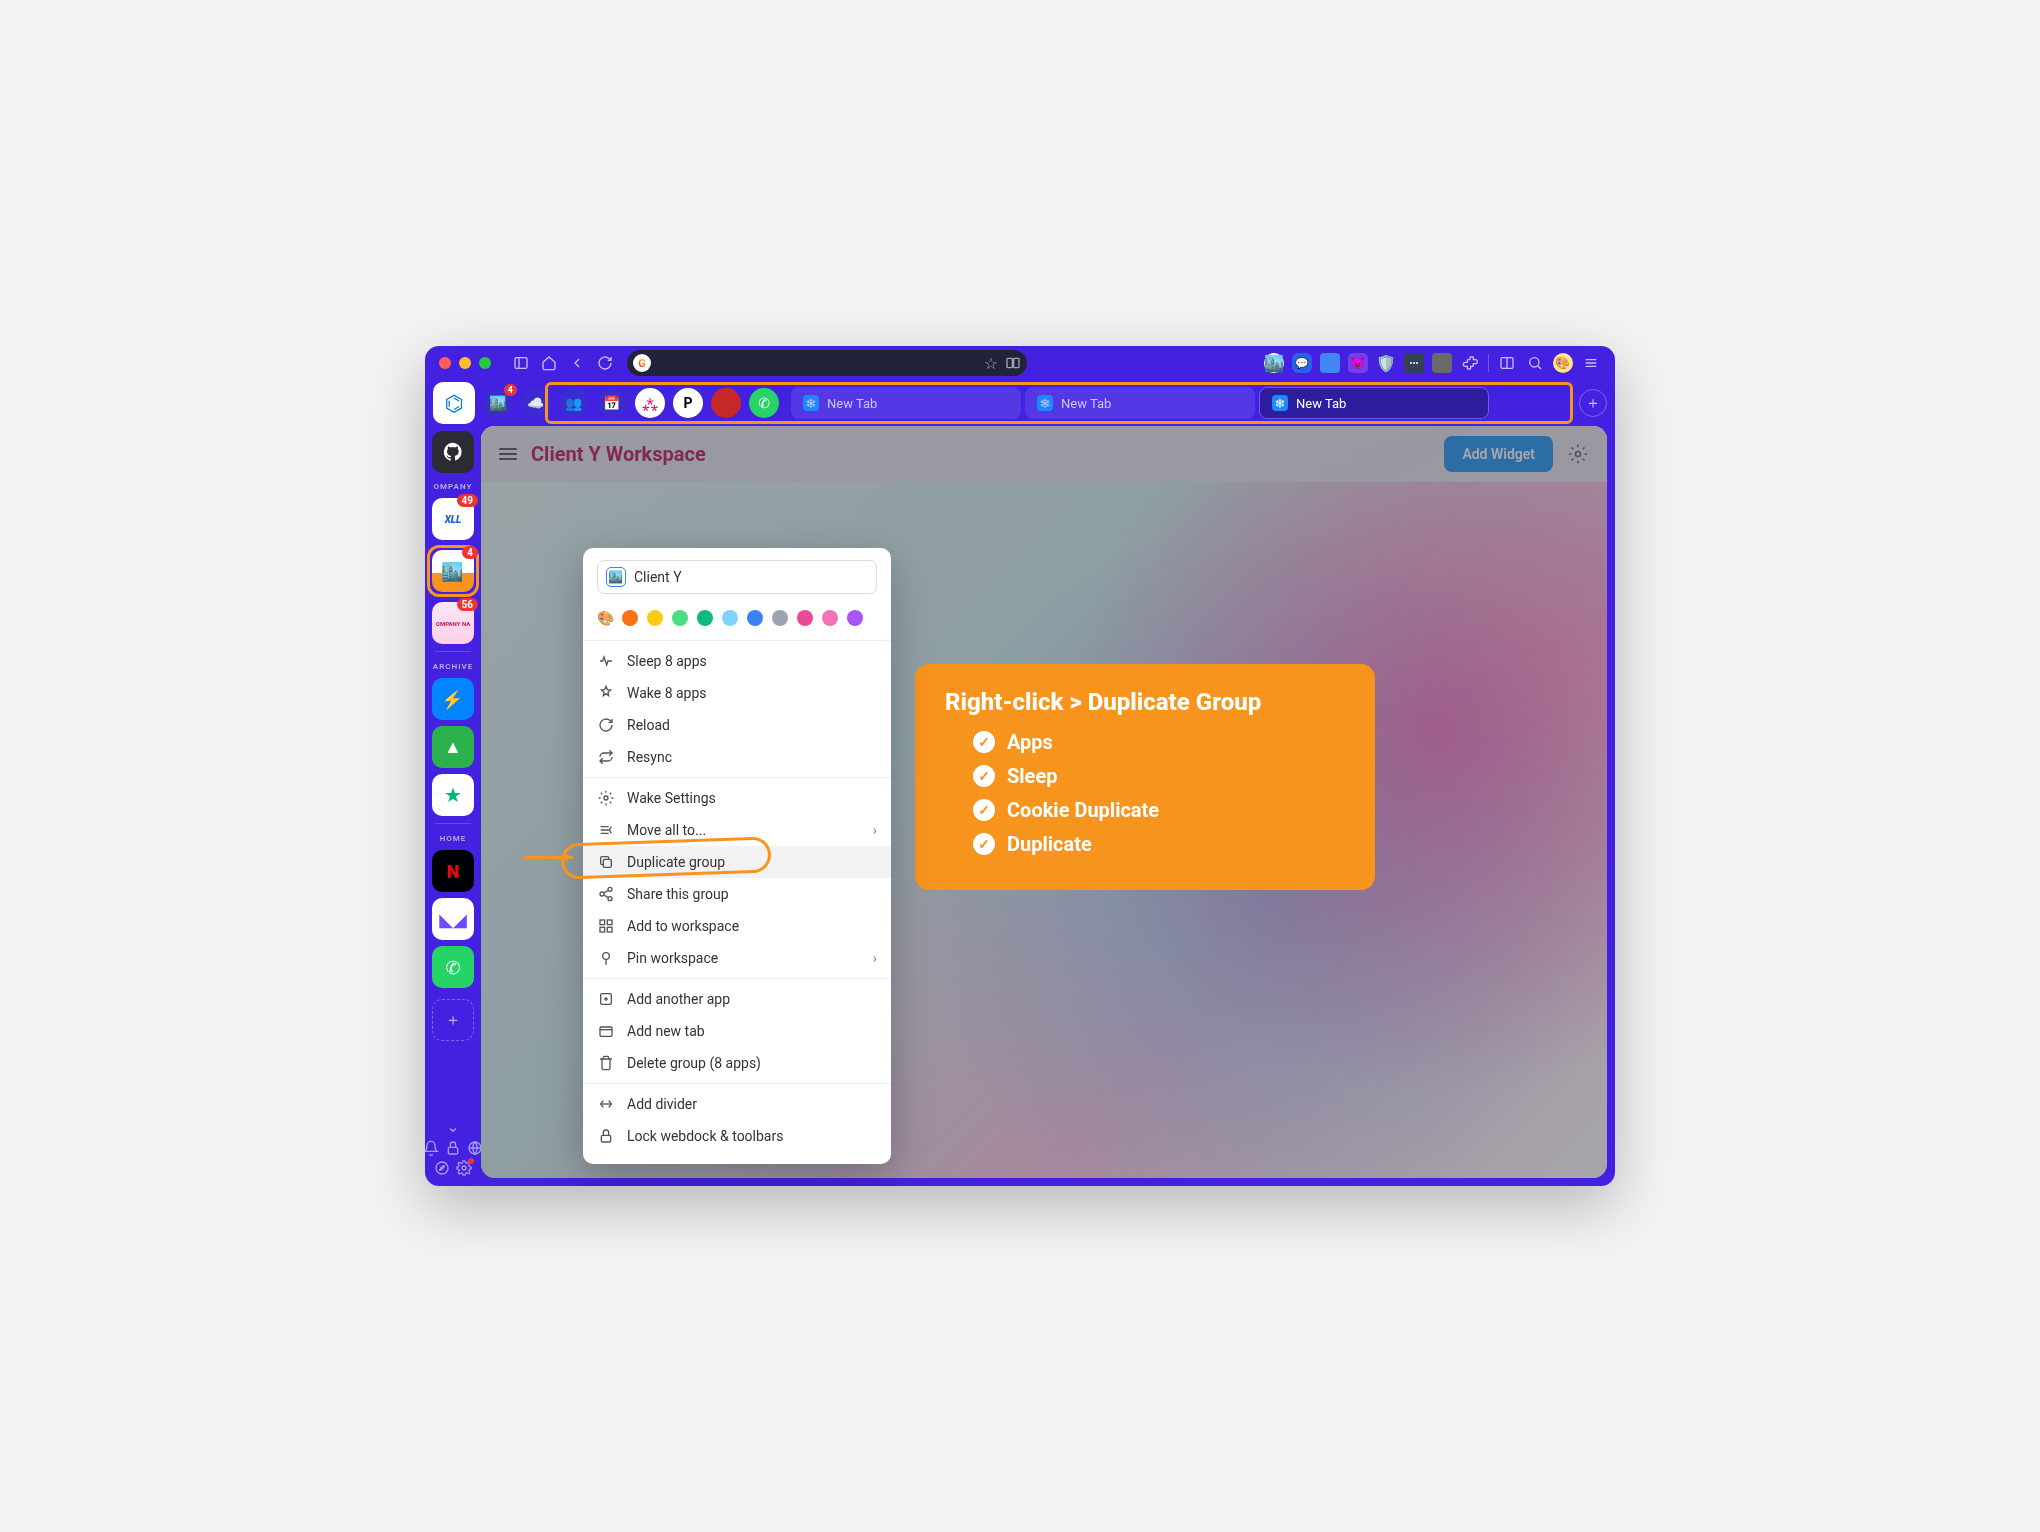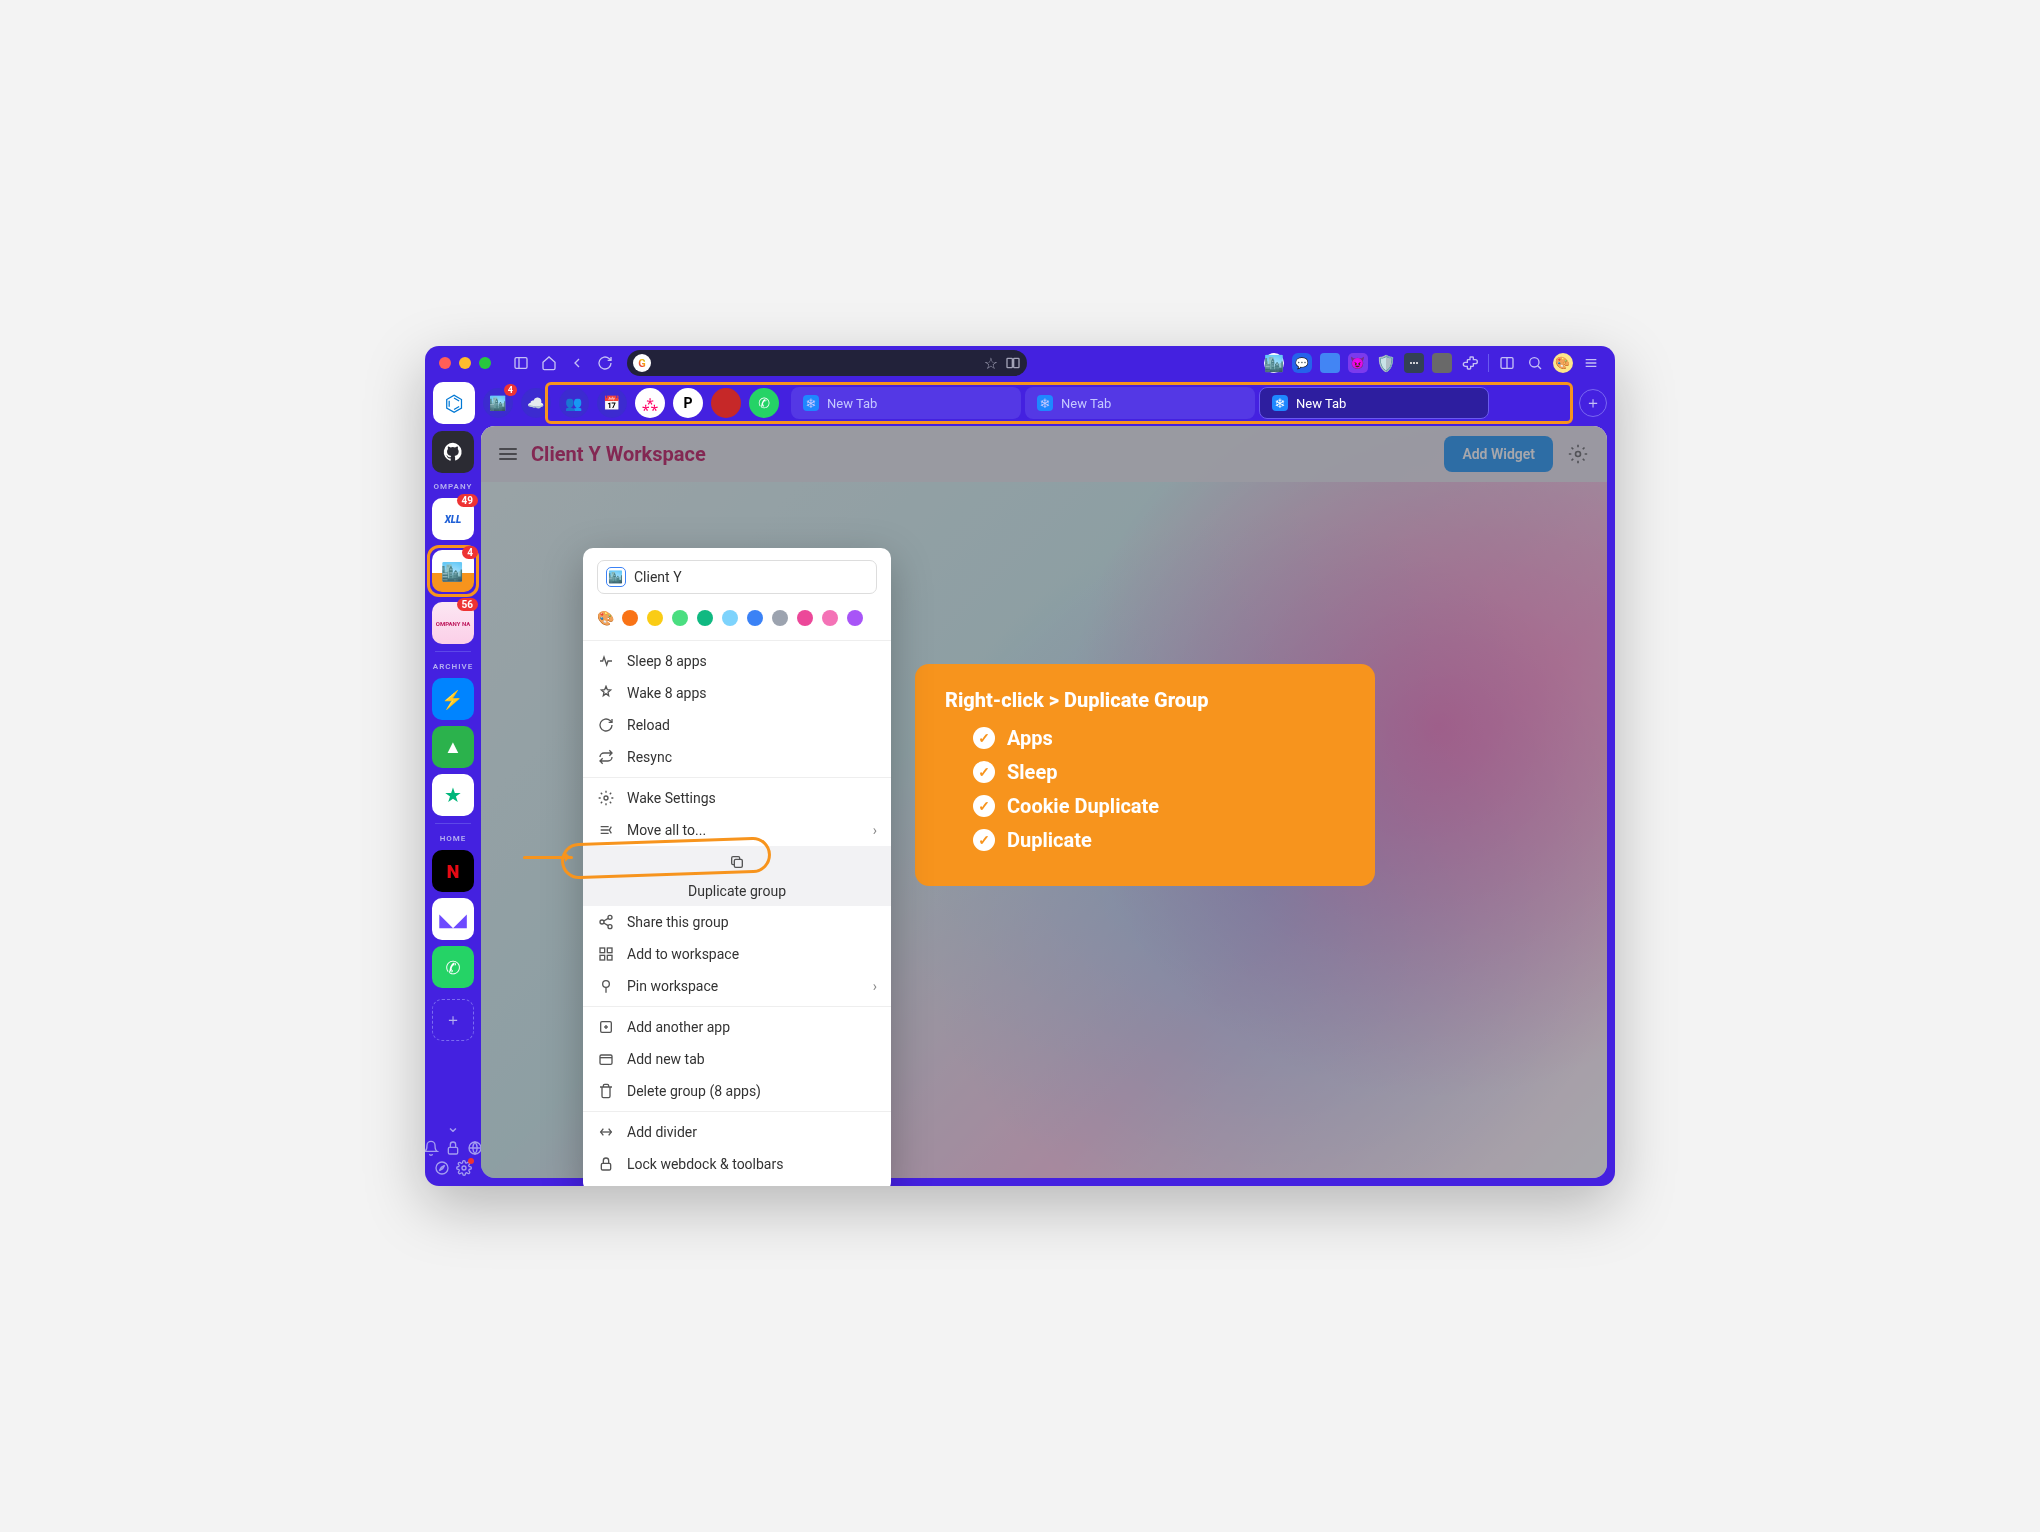--- a/index.html
+++ b/index.html
@@ -89,36 +89,36 @@
 .cm-input-row { padding: 0 14px; margin-bottom: 10px; }
 .cm-input { width: 100%; height: 34px; border: 1px solid #ddd; border-radius: 7px; padding: 0 8px; display: flex; align-items: center; gap: 8px; font-size: 14px; }
 .cm-input .cm-ico { width: 20px; height: 20px; border-radius: 5px; border: 1.5px solid #3b82f6; display:flex; align-items:center; justify-content:center; font-size:12px;}
 
 .cm-colors { display: flex; gap: 9px; padding: 6px 14px 10px; align-items: center; }
 .cm-colors .palette-ico { width:16px; height:16px; color:#3b82f6;}
 .cm-colors span.color { width: 16px; height: 16px; border-radius: 50%; cursor: pointer; }
 
 .cm-sep { height: 1px; background: #eee; margin: 4px 0; }
 .cm-item { display: flex; align-items: center; padding: 7px 14px; gap: 12px; cursor: pointer; position: relative; }
-.cm-item:hover, .cm-item.highlight-bg { background: #f2f2f4; flex-direction: column; }
+.cm-item:hover, .cm-item.highlight-bg { background: #f2f2f4; }
 .cm-item .cm-item-ico { width: 18px; height: 18px; color: #555; display:flex;align-items:center;justify-content:center;}
 .cm-item .cm-item-ico svg { width:16px; height:16px; stroke: currentColor; fill:none; stroke-width:2;}
 .cm-item .chev { margin-left: auto; color: #888; }
 
 .cm-highlight-oval { position: absolute; left: -22px; top: -6px; width: 210px; height: 36px; border: 3px solid #f7941d; border-radius: 18px; transform: rotate(-2deg); pointer-events:none; }
 .cm-arrow-left { position: absolute; left: -60px; top: 10px; width: 50px; height: 3px; background: #f7941d; border-radius: 2px;}
 .cm-arrow-left::after { content:''; position:absolute; right:-2px; top:-4px; border: 5px solid transparent; border-left-color:#f7941d;}
 
 
 .callout {
   position: absolute; left: 490px; top: 318px;
   width: 460px; background: #f7941d; border-radius: 14px;
   padding: 24px 30px; color: #fff; z-index: 5;
 }
-.callout-title { font-size: 20px; font-weight: 800; margin-bottom: 14px; }
+.callout-title { font-size: 24px; font-weight: 800; margin-bottom: 14px; }
 .callout-item { display: flex; align-items: center; gap: 12px; font-size: 20px; font-weight: 700; margin: 10px 0; padding-left: 28px; }
 .callout-item .check { width: 22px; height: 22px; background: #fff; border-radius: 50%; display: flex; align-items: center; justify-content: center; color: #f7941d; font-size: 14px; font-weight: 900;}
 
 </style>
 </head>
 <body>
 
 <div class="window">
 
   <div class="titlebar">

